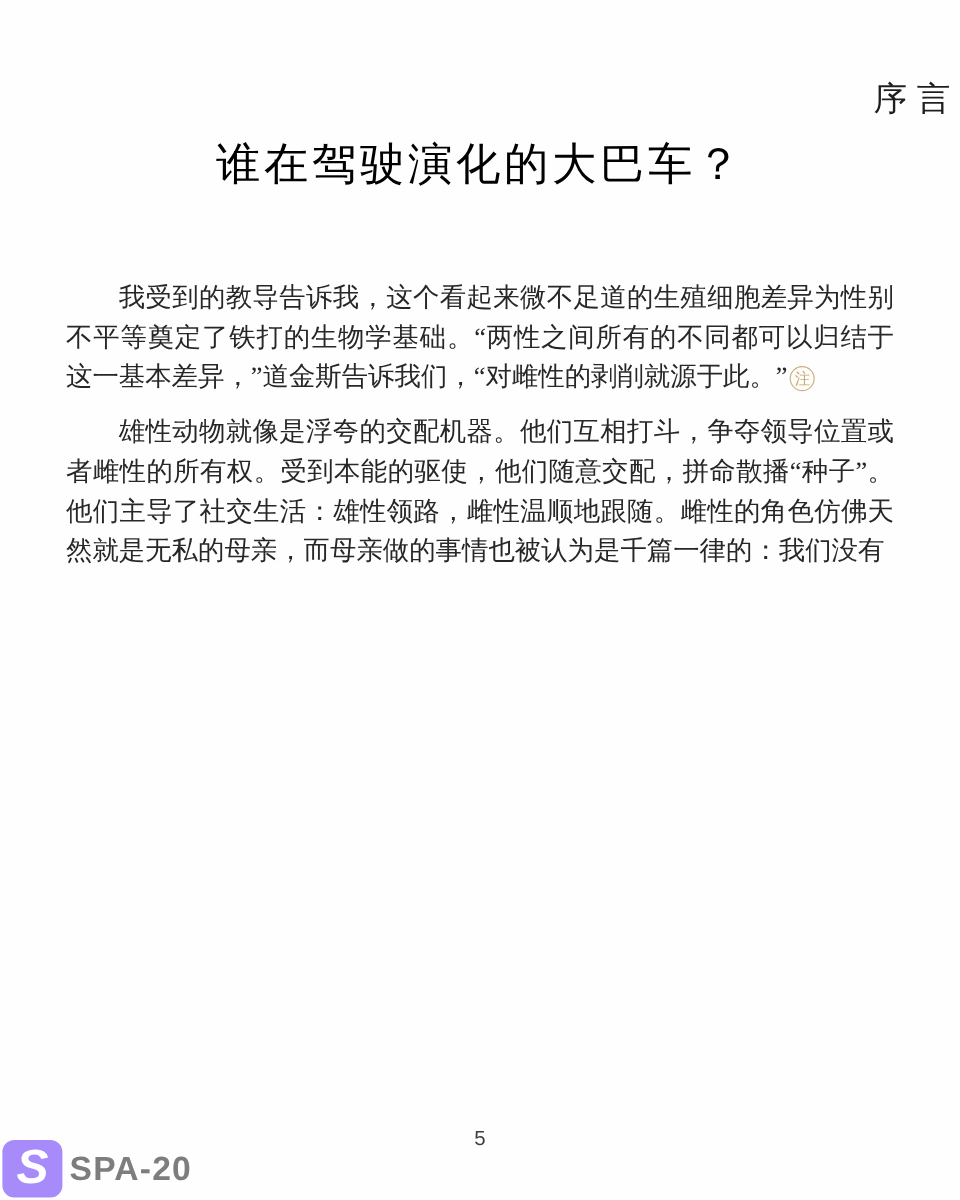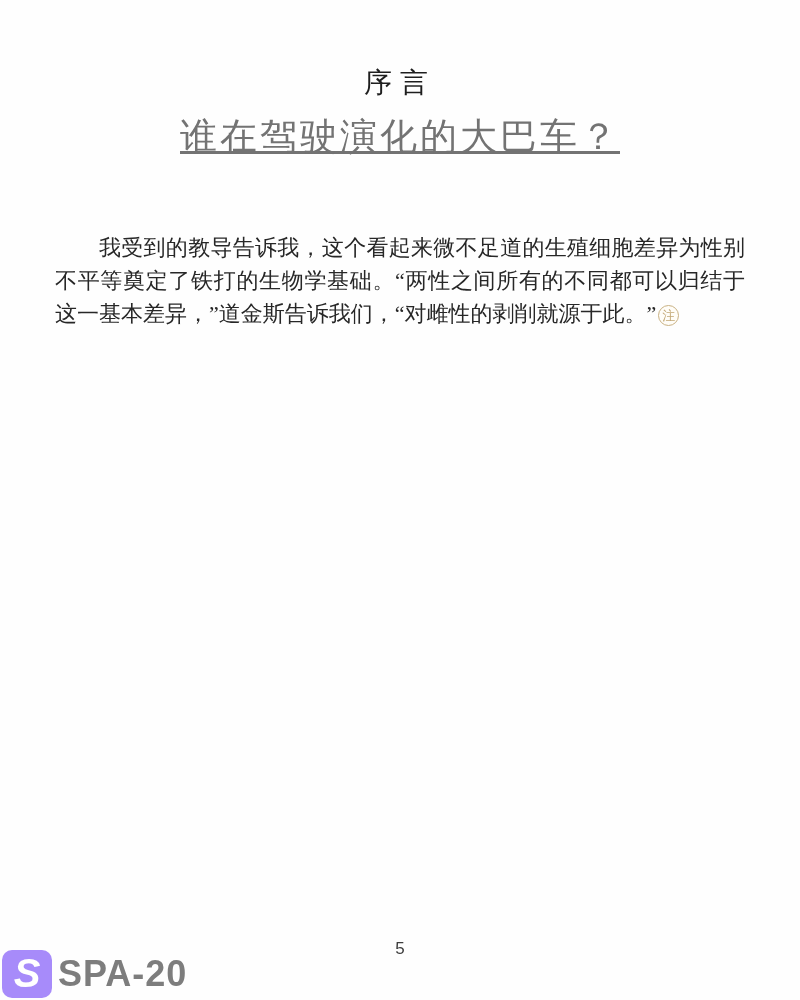--- a/index.html
+++ b/index.html
@@ -14,35 +14,34 @@
   .page {
     position: absolute;
     inset: 0;
     background: #fefefe;
   }
   .kicker {
     position: absolute;
     top: 64px;
     left: 0;
     width: 100%;
-    text-align: center;
+    text-align: right;
     font-size: 28px;
     letter-spacing: 8px;
     color: #1e1e1e;
   }
   .title {
     position: absolute;
     top: 112px;
     left: 0;
     width: 100%;
     text-align: center;
     font-size: 37px;
     letter-spacing: 3px;
-    color: #737373;
-    text-decoration: underline;
+    color: #000000;
   }
   .body-text {
     position: absolute;
     top: 231px;
     left: 55px;
     width: 690px;
   }
   .body-text p {
     font-size: 22px;
     line-height: 33px;
@@ -93,41 +92,42 @@
     font-weight: 700;
     font-size: 40px;
     line-height: 46px;
     text-align: center;
     font-style: italic;
   }
   .watermark-label {
     margin-left: 6px;
     font-family: "Liberation Sans", sans-serif;
     font-weight: 700;
-    font-size: 36px;
+    font-size: 28px;
     letter-spacing: 1px;
     color: #7d7d7d;
   }
 </style>
 </head>
 <body>
 
 <div class="page">
 
   <div class="kicker">序言</div>
 
   <div class="title">谁在驾驶演化的大巴车？</div>
 
   <div class="body-text">
 
 
 
 
     <p><span>我受到的教导告诉我，这个看起来微不足道的生殖细胞差异为性别不平等奠定了铁打的生物学基础。“两性之间所有的不同都可以归结于这一基本差异，”道金斯告诉我们，“对雌性的剥削就源于此。”</span><span class="note-badge">注</span></p>
 
+    <p>雄性动物就像是浮夸的交配机器。他们互相打斗，争夺领导位置或者雌性的所有权。受到本能的驱使，他们随意交配，拼命散播“种子”。他们主导了社交生活：雄性领路，雌性温顺地跟随。雌性的角色仿佛天然就是无私的母亲，而母亲做的事情也被认为是千篇一律的：我们没有</p>
 
   </div>
 
   <div class="page-number">5</div>
 
   <div class="watermark">
     <div class="watermark-logo">S</div>
     <div class="watermark-label">SPA-20</div>
   </div>
 

